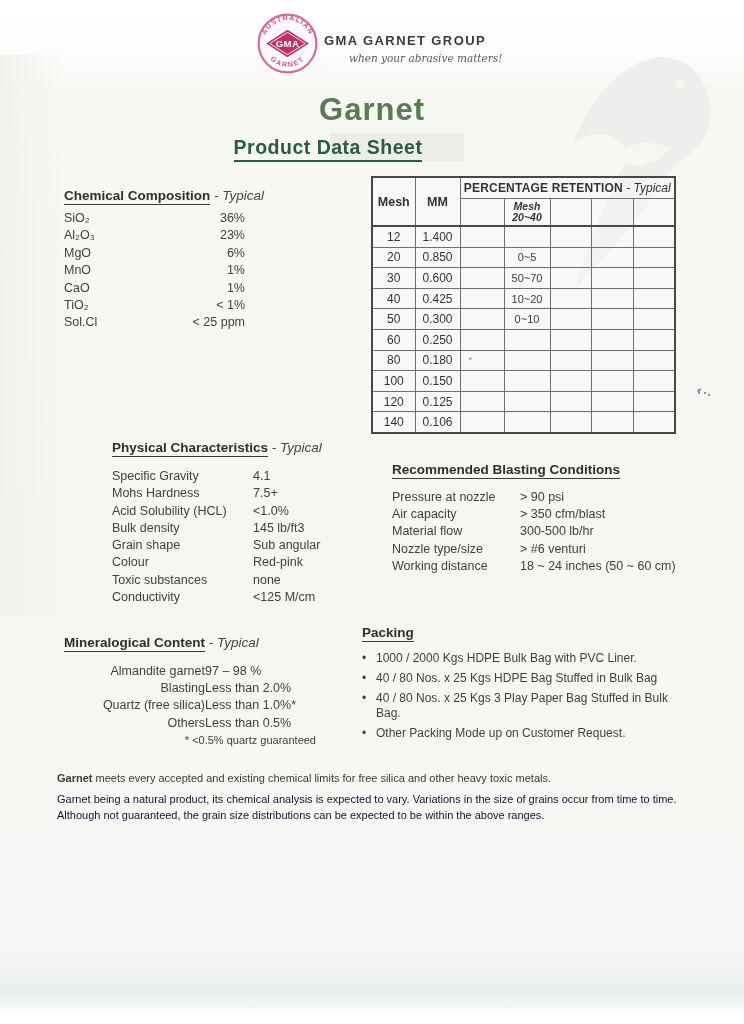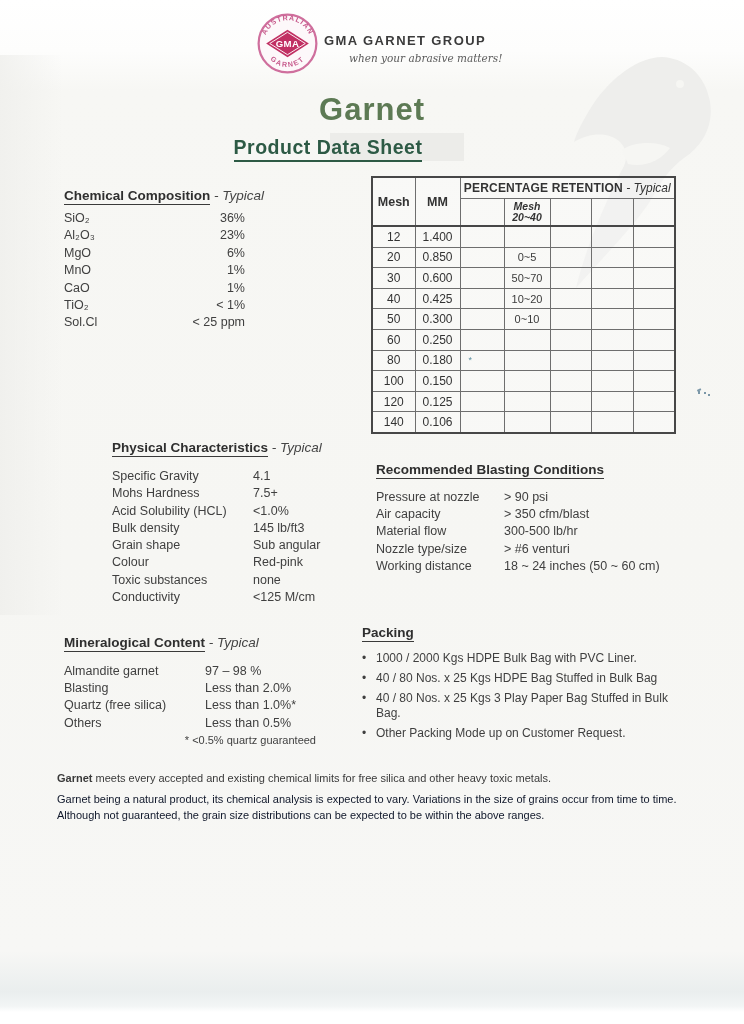--- a/index.html
+++ b/index.html
@@ -323,21 +323,21 @@
         <span class="kv-label">Toxic substances</span>
         <span class="kv-value">none</span>
       </div>
       <div class="kv-row">
         <span class="kv-label">Conductivity</span>
         <span class="kv-value">&lt;125 M/cm</span>
       </div>
     </div>
 </div>
 
-<div class="kv kv-right blast" style="left:376px;top:462px;">
+<div class="kv kv-right blast" style="left:392px;top:462px;">
   <div class="sec-head">
     <span class="h">Recommended Blasting Conditions</span>
   </div>
   <div class="kv-rows" id="blast-rows" style="margin-top:13px;">
       <div class="kv-row">
         <span class="kv-label">Pressure at nozzle</span>
         <span class="kv-value">&gt; 90 psi</span>
       </div>
       <div class="kv-row">
         <span class="kv-label">Air capacity</span>
@@ -356,21 +356,21 @@
         <span class="kv-value">18 ~ 24 inches (50 ~ 60 cm)</span>
       </div>
     </div>
 </div>
 
 <div class="kv kv-mid mine" style="left:64px;top:635px;">
   <div class="sec-head">
     <span class="h">Mineralogical Content</span>
     <span class="q">- Typical</span>
   </div>
-  <div class="kv-rows" id="mine-rows" style="margin-top:14px;">
+  <div class="kv-rows" id="mine-rows" style="margin-top:14px;text-align:right;">
       <div class="kv-row">
         <span class="kv-label">Almandite garnet</span>
         <span class="kv-value">97 – 98 %</span>
       </div>
       <div class="kv-row">
         <span class="kv-label">Blasting</span>
         <span class="kv-value">Less than 2.0%</span>
       </div>
       <div class="kv-row">
         <span class="kv-label">Quartz (free silica)</span>

